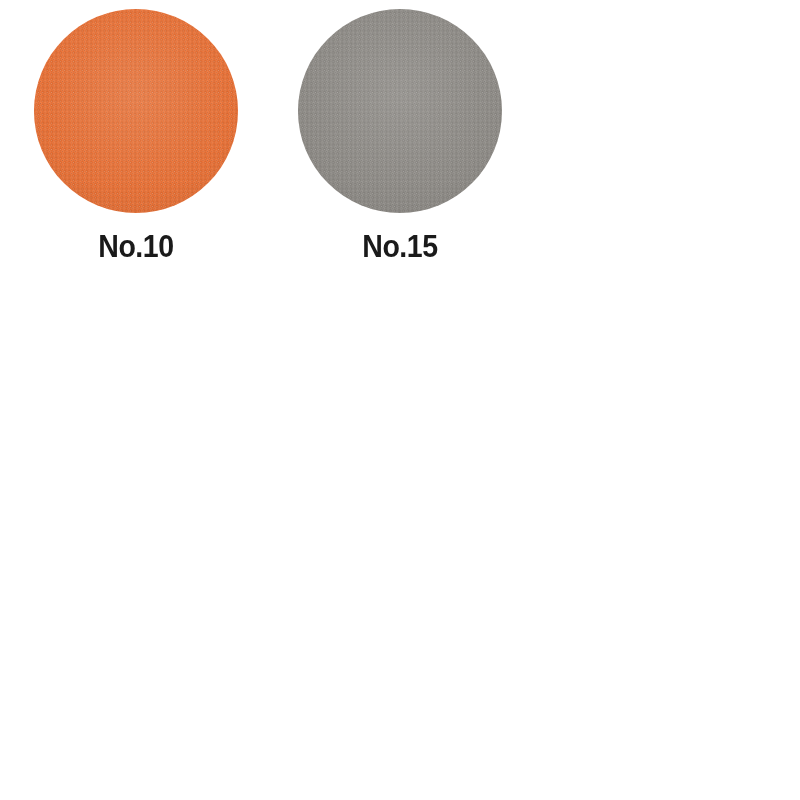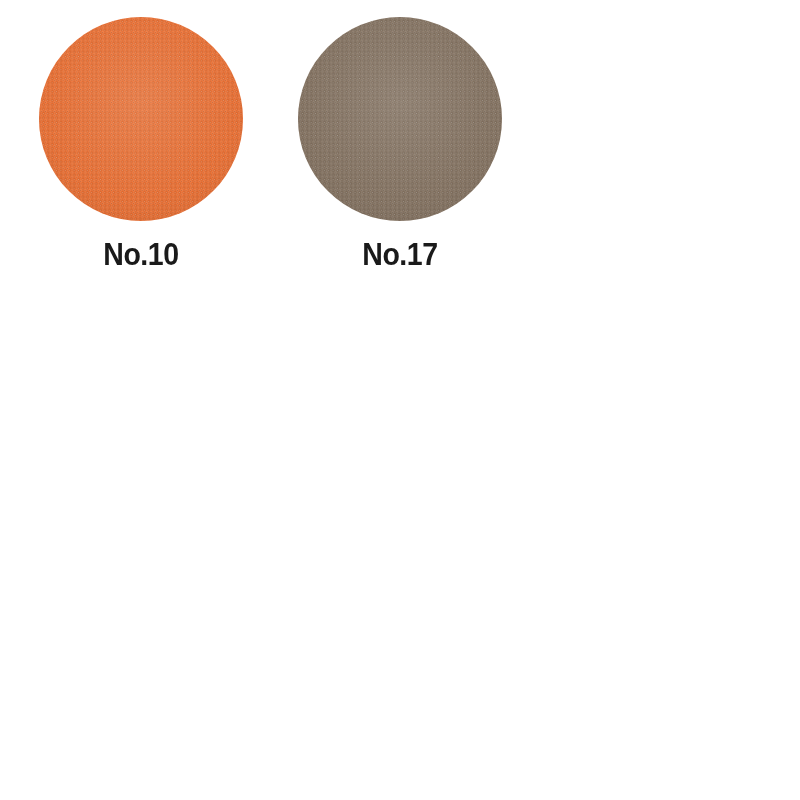--- a/index.html
+++ b/index.html
@@ -13,21 +13,21 @@
     height: 800px;
     overflow: hidden;
     font-family: "Liberation Sans", sans-serif;
     -webkit-font-smoothing: antialiased;
   }
 
   .swatch-board {
     width: 800px;
     height: 800px;
     box-sizing: border-box;
-    padding: 12px;
+    padding: 4px;
     display: grid;
     grid-template-columns: repeat(3, 1fr);
     grid-template-rows: repeat(3, 1fr);
     align-items: start;
     justify-items: center;
   }
 
   .swatch-cell {
     width: 100%;
     height: 100%;
@@ -132,24 +132,24 @@
       <div class="disc" style="background-color: rgb(238, 112, 50);"></div>
       <div class="disc-shade"></div>
     </div>
     <div class="swatch-label" style="color: rgb(26, 26, 26);">No.10</div>
   </div>
 
 
 
 
 
+  <div class="swatch-cell">
+    <div class="disc-wrap">
+      <div class="disc" style="background-color: rgb(143, 140, 135);"></div>
+      <div class="disc-shade"></div>
+    </div>
+    <div class="swatch-label" style="color: rgb(26, 26, 26);">No.15</div>
+  </div>
 
 
-  <div class="swatch-cell">
-    <div class="disc-wrap">
-      <div class="disc" style="background-color: rgb(133, 115, 97);"></div>
-      <div class="disc-shade"></div>
-    </div>
-    <div class="swatch-label" style="color: rgb(26, 26, 26);">No.17</div>
-  </div>
 
 
 </div>
 
 </body></html>

